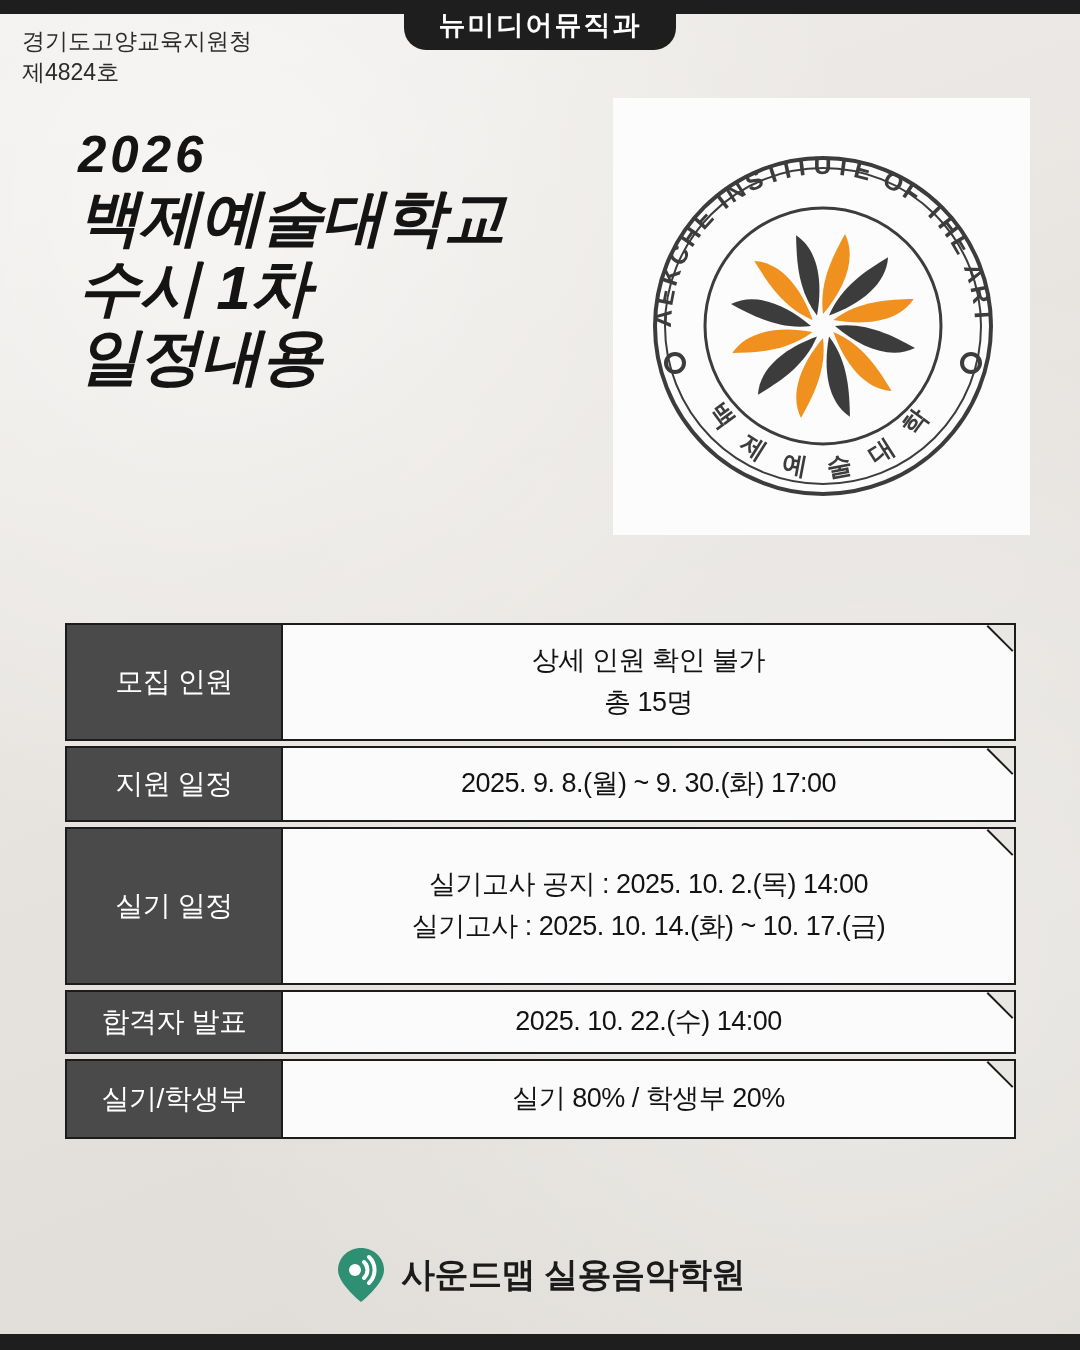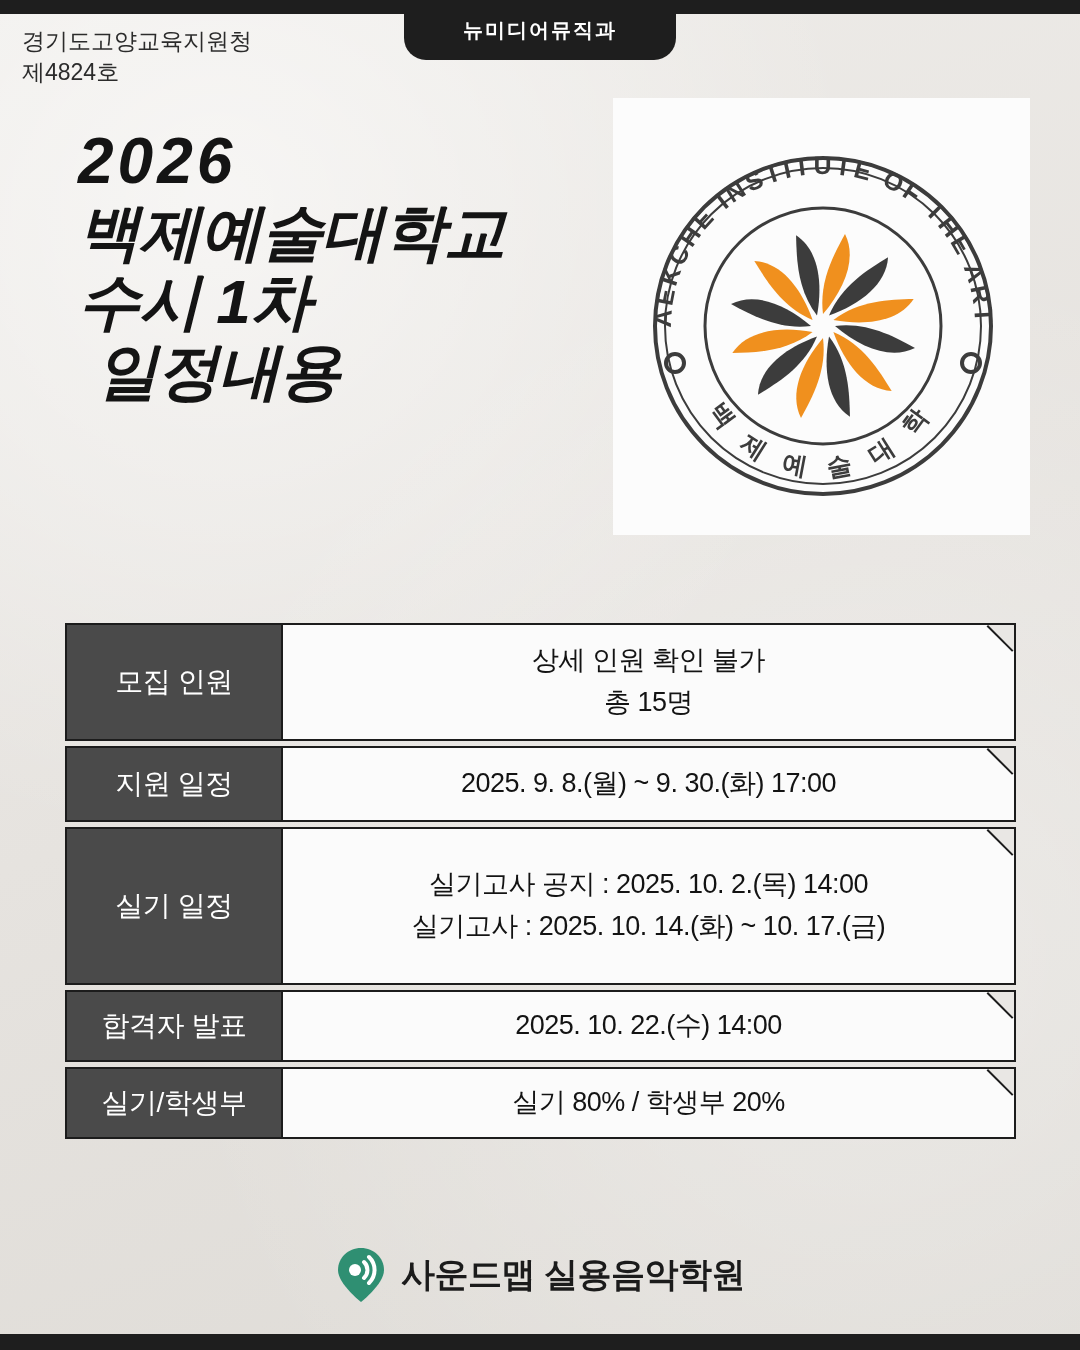--- a/index.html
+++ b/index.html
@@ -36,28 +36,28 @@
     height: 16px;
     background: #1e1e1e;
   }
 
   
   .tag-pill {
     position: absolute;
     top: 0;
     left: 404px;
     width: 272px;
-    height: 60px;
+    height: 50px;
     background: #1e1e1e;
     border-radius: 0 0 22px 22px;
     color: #ffffff;
     display: flex;
     align-items: center;
     justify-content: center;
-    font-size: 20px;
+    font-size: 27px;
     font-weight: bold;
     letter-spacing: 2px;
   }
 
   
   .office {
     position: absolute;
     top: 26px;
     left: 22px;
     line-height: 1.35;
@@ -74,24 +74,24 @@
   .headline {
     position: absolute;
     top: 126px;
     left: 78px;
     font-style: italic;
     font-weight: bold;
     color: #141414;
     line-height: 1.12;
     letter-spacing: -1px;
   }
-  .headline .l1 { font-size: 64px; display: block; letter-spacing: 4px; font-style: italic;}
+  .headline .l1 { font-size: 51px; display: block; letter-spacing: 4px; font-style: italic;}
   .headline .l2 { font-size: 62px; display: block; }
   .headline .l3 { font-size: 62px; display: block; }
-  .headline .l4 { font-size: 62px; display: block; margin-left: 18px; }
+  .headline .l4 { font-size: 62px; display: block; }
 
   
   .emblem-box {
     position: absolute;
     top: 98px;
     left: 613px;
     width: 417px;
     height: 437px;
     background: #fcfcfc;
     overflow: hidden;
@@ -156,22 +156,22 @@
     top: -26px;
     width: 36px;
     height: 0;
     border-top: 2px solid #1c1c1c;
     transform: rotate(45deg);
     transform-origin: left top;
   }
   .r1 { height: 118px; }
   .r2 { height: 76px; }
   .r3 { height: 158px; }
-  .r4 { height: 72px; }
-  .r5 { height: 72px; }
+  .r4 { height: 64px; }
+  .r5 { height: 80px; }
 
   .vline { display: block; }
 
   
   .brand {
     position: absolute;
     bottom: 46px;
     left: 0;
     right: 0;
     display: flex;

